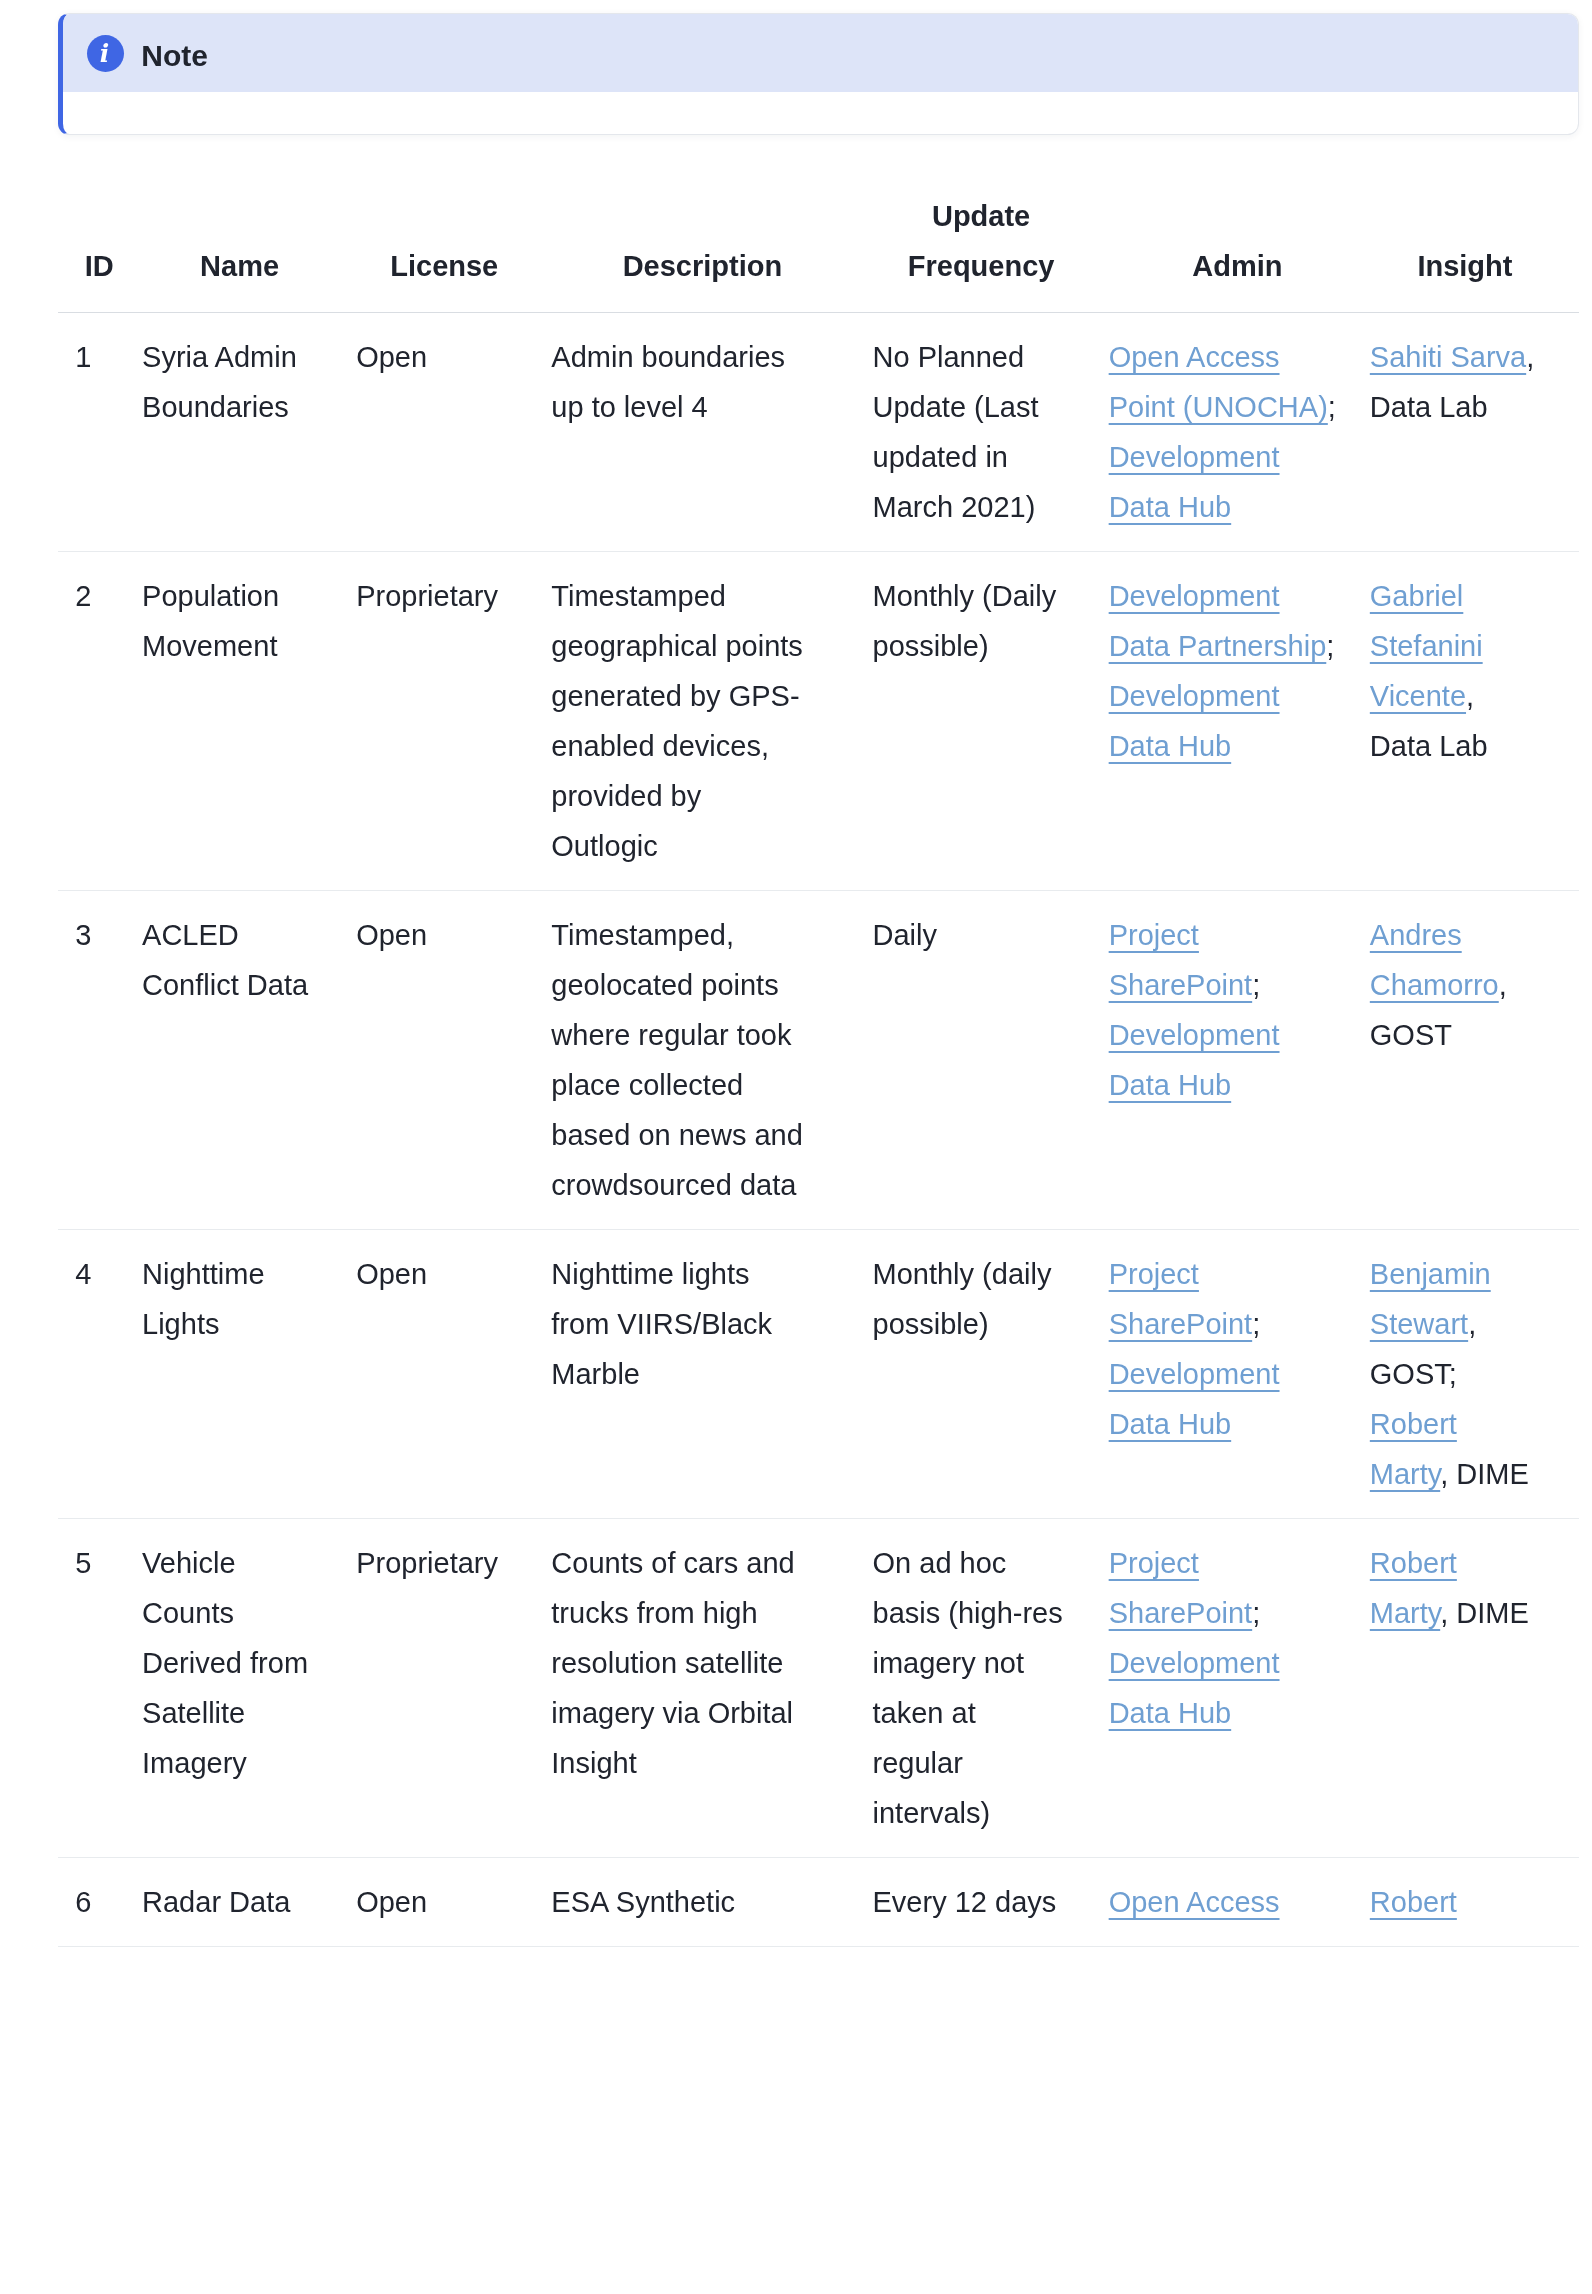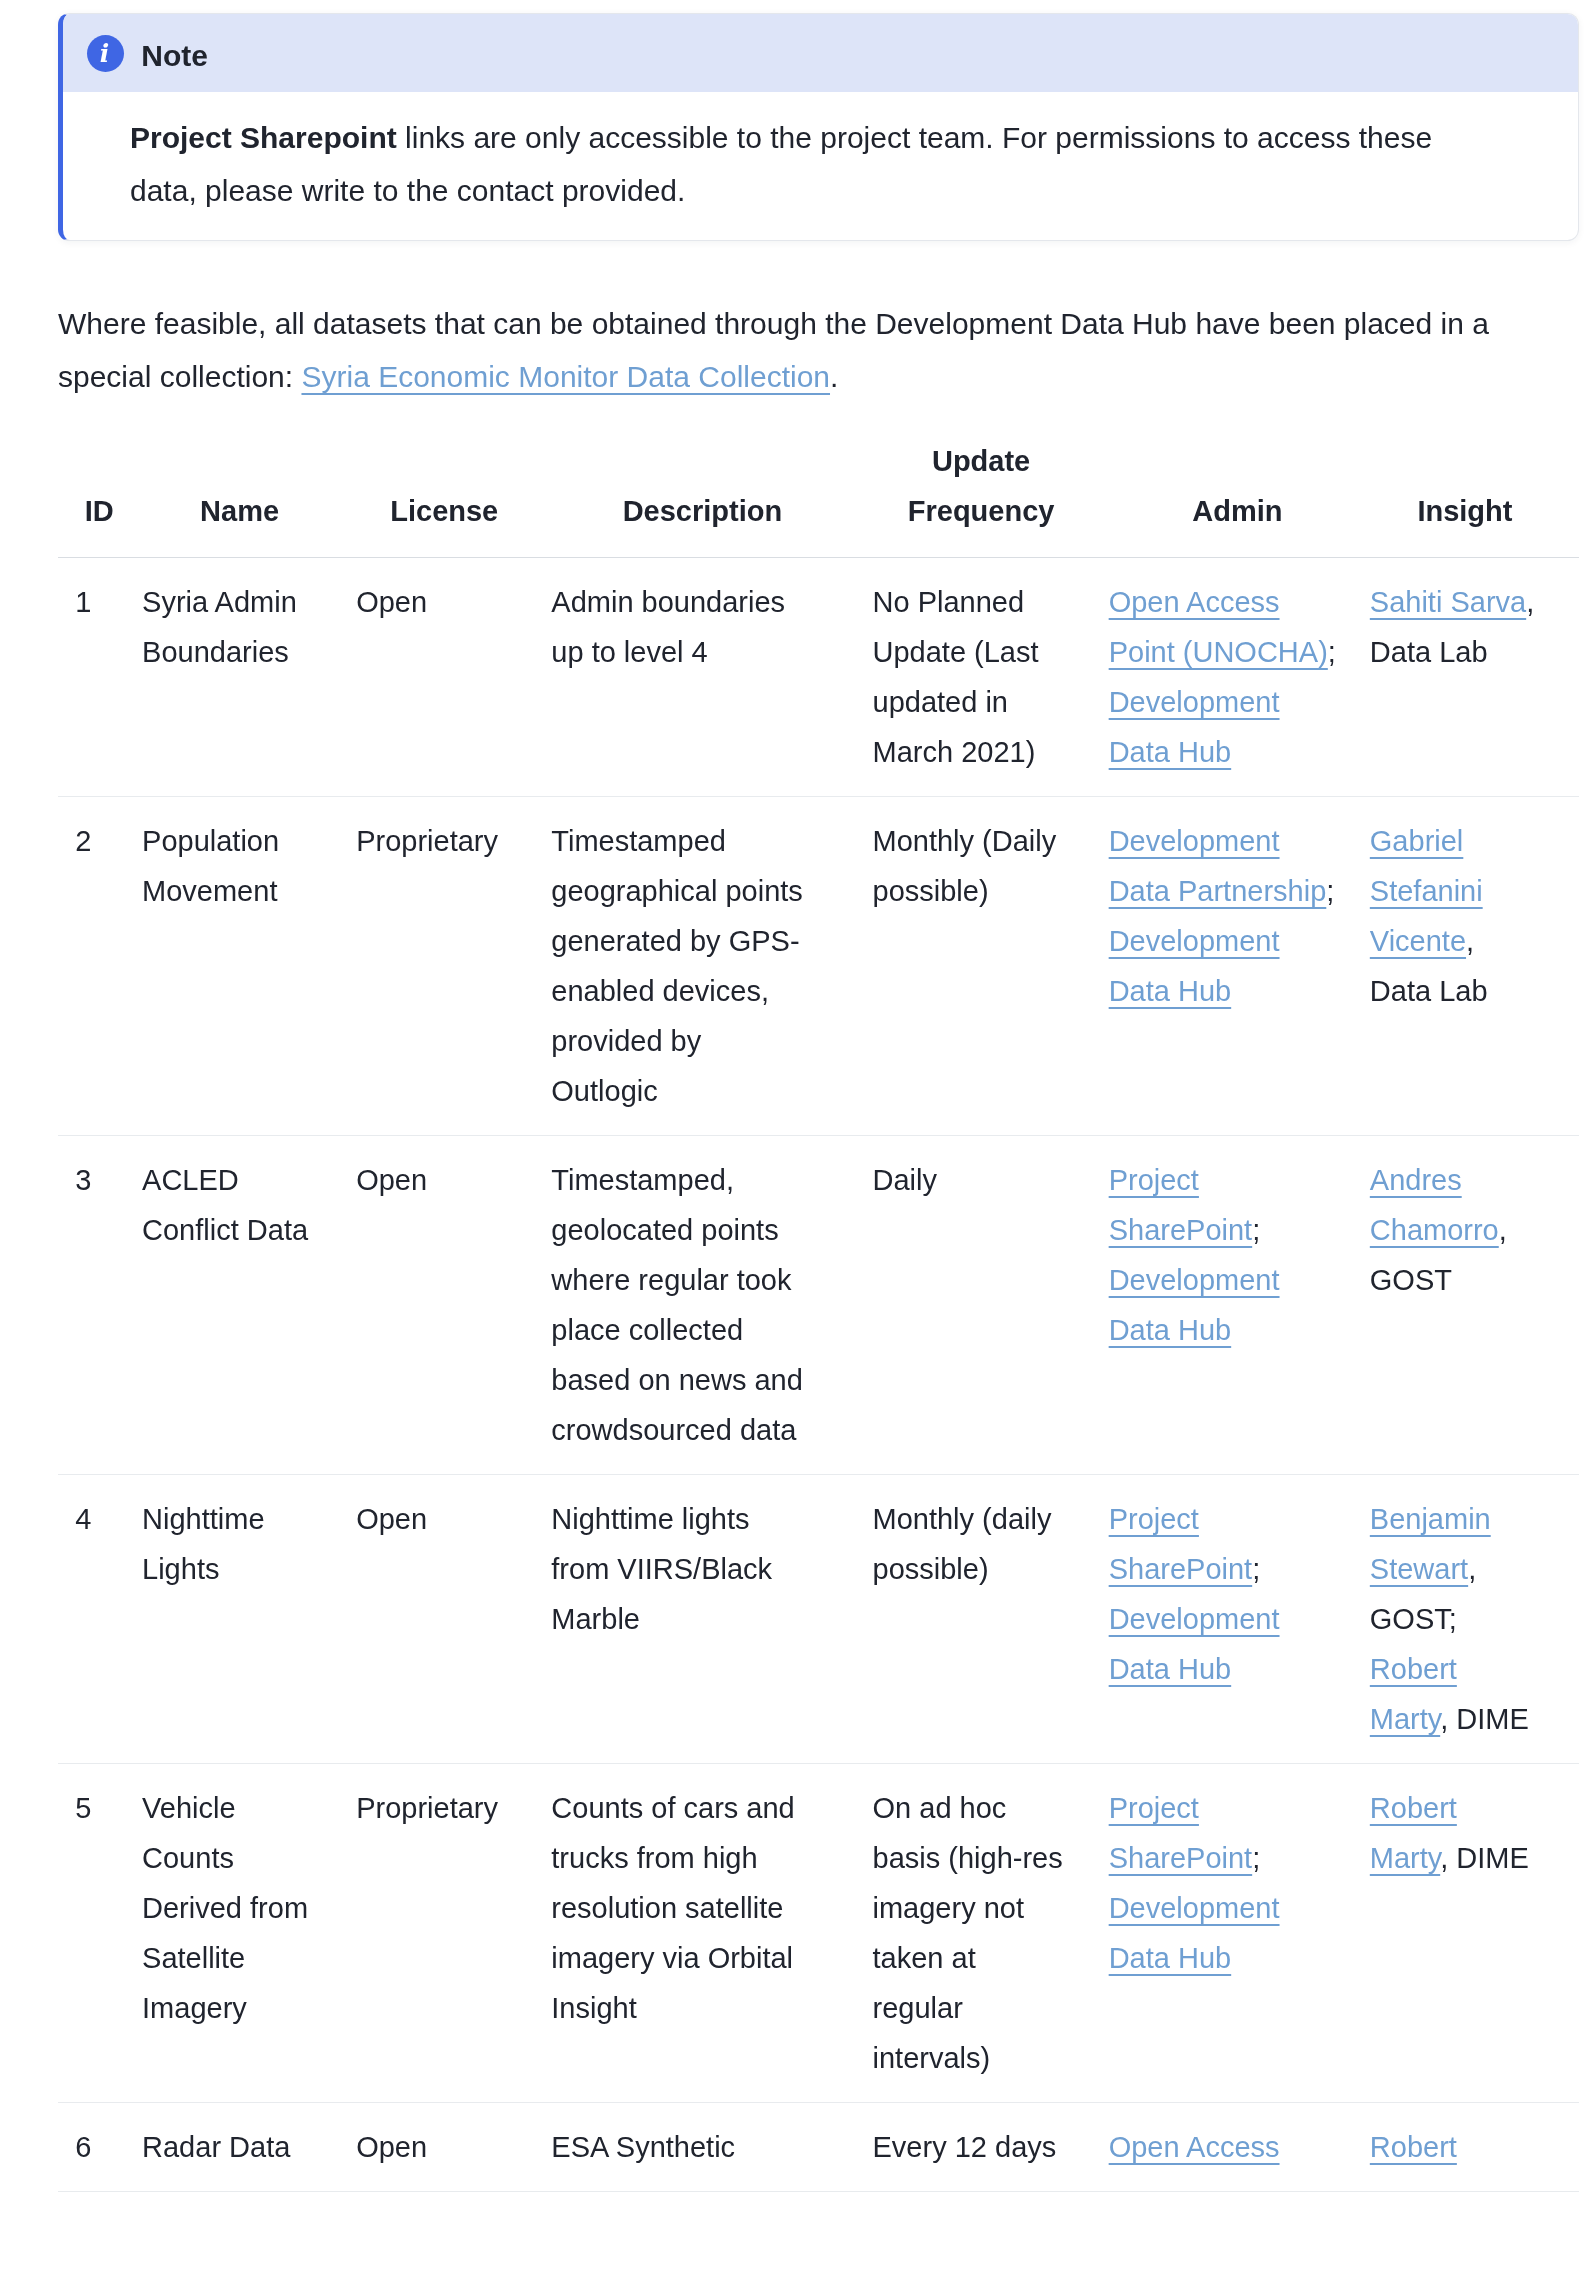--- a/index.html
+++ b/index.html
@@ -103,27 +103,23 @@
 <body>
 
 <div class="page">
 
   <div class="callout">
     <div class="callout-header">
       <span class="callout-icon">i</span>
       <span class="callout-title">Note</span>
     </div>
     <div class="callout-body" id="note-body">
-        <p><strong>Project Sharepoint</strong><span> links are only accessible to the project team. For permissions to access these
-data, please write to the contact provided.</span></p>
       </div>
   </div>
 
-  <p class="intro" id="intro"><span>Where feasible, all datasets that can be obtained through the Development Data Hub have been placed in a
-special collection: </span><a class="lnk" href="#">Syria Economic Monitor Data Collection</a><span>.</span></p>
 
   <table class="datasets">
     <colgroup>
       <col style="width:84px">
         <col style="width:214px">
         <col style="width:195px">
       <col style="width:321px">
         <col style="width:236px">
         <col style="width:261px">
       <col style="width:209px">

